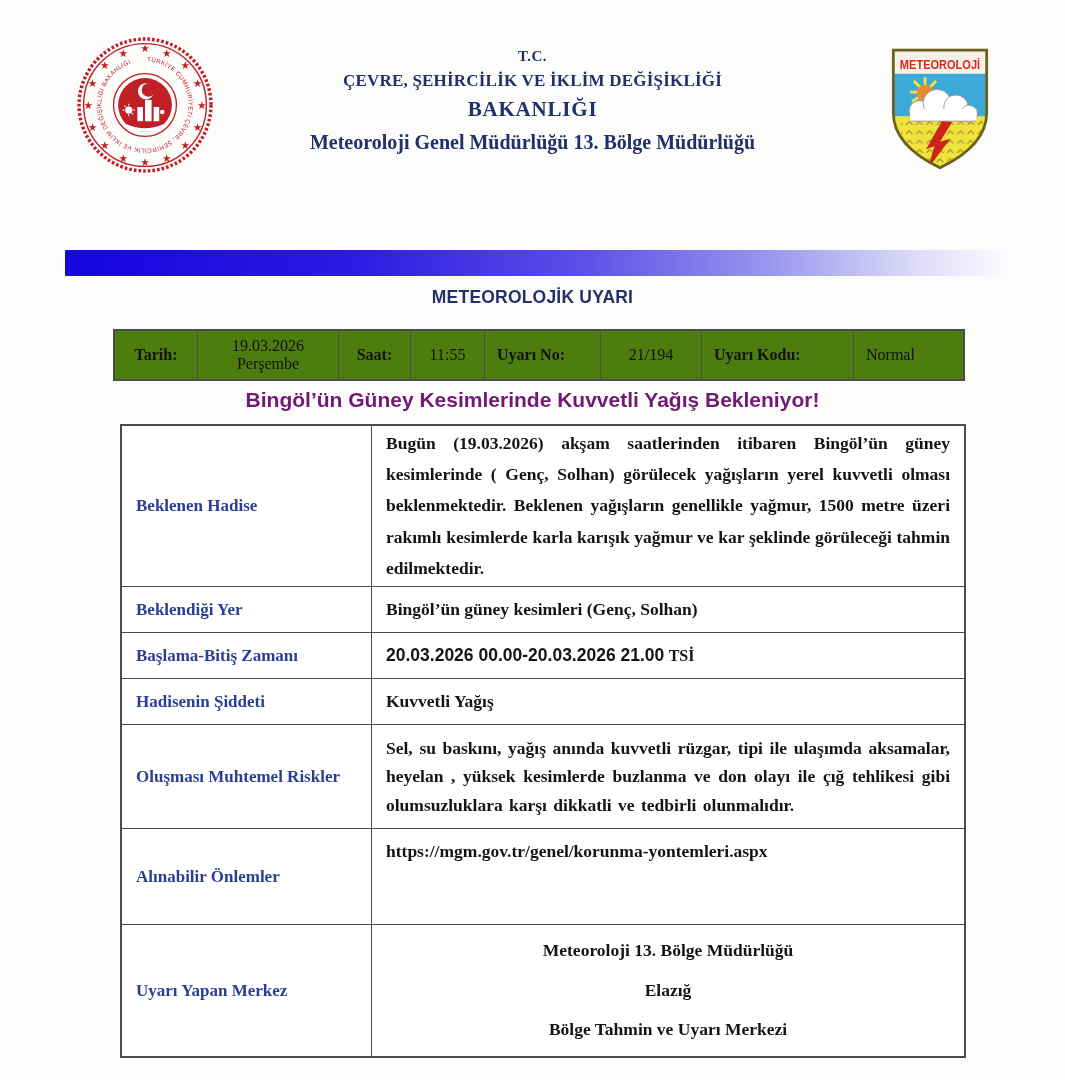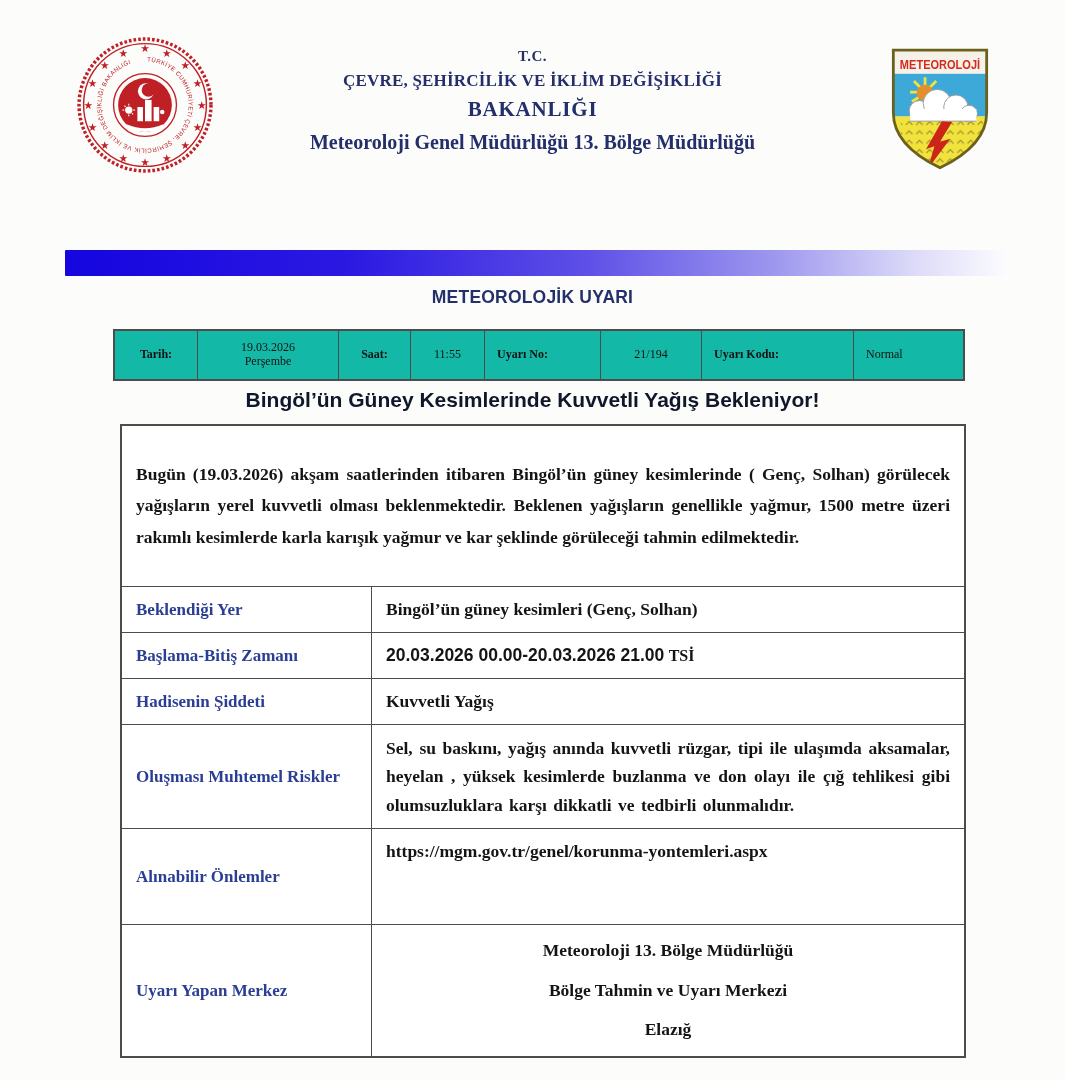--- a/index.html
+++ b/index.html
@@ -38,42 +38,42 @@
   .doc-title {
     position: absolute; left: 0; right: 0; top: 287px;
     text-align: center;
     font-family: "Liberation Sans", sans-serif;
     font-weight: bold; font-size: 17.5px; color: #233069; letter-spacing: .2px;
   }
 
   
   .info-table {
     position: absolute; left: 113px; top: 329px; width: 852px; height: 52px;
-    display: flex; border: 2px solid #4c4c4c; background: #14b8a6;
-    font-size: 12px;
+    display: flex; border: 2px solid #4c4c4c; background: #4d7c0f;
+    font-size: 16px;
   }
   .info-cell {
     display: flex; flex-direction: column; justify-content: center;
     border-right: 1.6px solid #4c4c4c; height: 100%;
     line-height: 1.15; text-align: center;
   }
   .info-cell:last-child { border-right: none; }
   .info-label { font-weight: bold; }
   .info-left { text-align: left; padding-left: 12px; }
   .w-tarih-l { width: 83px; }  .w-tarih-v { width: 141px; }
   .w-saat-l  { width: 72px; }  .w-saat-v  { width: 74px; }
   .w-no-l    { width: 116px; } .w-no-v    { width: 101px; }
   .w-kodu-l  { width: 152px; } .w-kodu-v  { width: 109px; }
 
   
   .headline {
     position: absolute; left: 0; right: 0; top: 388px;
     text-align: center;
     font-family: "Liberation Sans", sans-serif;
-    font-weight: bold; font-size: 21px; color: #0f172a;
+    font-weight: bold; font-size: 21px; color: #701a75;
   }
 
   
   .main-table {
     position: absolute; left: 120px; top: 424px; width: 846px;
     border: 2px solid #4c4c4c; background: #fff;
   }
   .m-row { display: flex; border-top: 1.6px solid #4c4c4c; }
   .m-row:first-child { border-top: none; }
   .m-label {
@@ -237,20 +237,21 @@
     <div class="info-cell info-left w-kodu-v">
       <span>Normal</span>
     </div>
   </div>
 
   <div class="headline">Bingöl’ün Güney Kesimlerinde Kuvvetli  Yağış Bekleniyor!</div>
 
   <div class="main-table">
 
     <div class="m-row r-hadise">
+      <div class="m-label">Beklenen Hadise</div>
       <div class="m-value just v-hadise">Bugün (19.03.2026) akşam saatlerinden itibaren Bingöl’ün güney kesimlerinde ( Genç, Solhan) görülecek yağışların yerel kuvvetli olması beklenmektedir. Beklenen yağışların genellikle yağmur, 1500 metre üzeri rakımlı kesimlerde karla karışık yağmur ve kar şeklinde görüleceği tahmin edilmektedir.</div>
     </div>
 
     <div class="m-row r-yer">
       <div class="m-label">Beklendiği Yer</div>
       <div class="m-value">Bingöl’ün güney kesimleri  (Genç, Solhan)</div>
     </div>
 
     <div class="m-row r-zaman">
       <div class="m-label">Başlama-Bitiş Zamanı</div>
@@ -276,19 +277,19 @@
       <div class="m-label">Alınabilir Önlemler</div>
       <div class="m-value v-onlemler">
         <div>https://mgm.gov.tr/genel/korunma-yontemleri.aspx</div>
       </div>
     </div>
 
     <div class="m-row r-merkez">
       <div class="m-label">Uyarı Yapan Merkez</div>
       <div class="m-value v-merkez">
         <div>Meteoroloji 13. Bölge Müdürlüğü</div>
+        <div>Elazığ</div>
         <div>Bölge Tahmin ve Uyarı Merkezi</div>
-        <div>Elazığ</div>
       </div>
     </div>
 
   </div>
 </div>
 
 </body></html>

